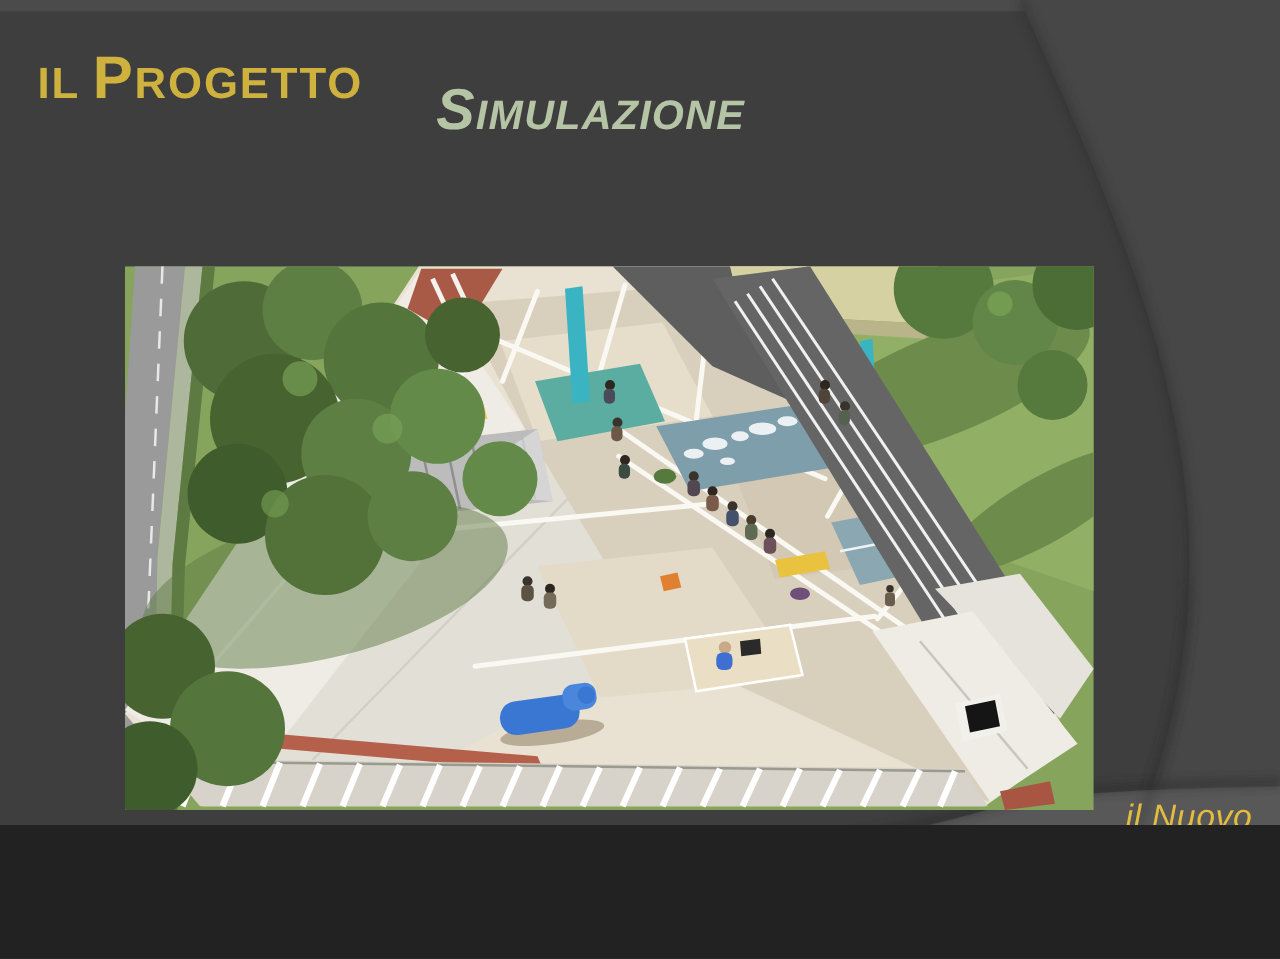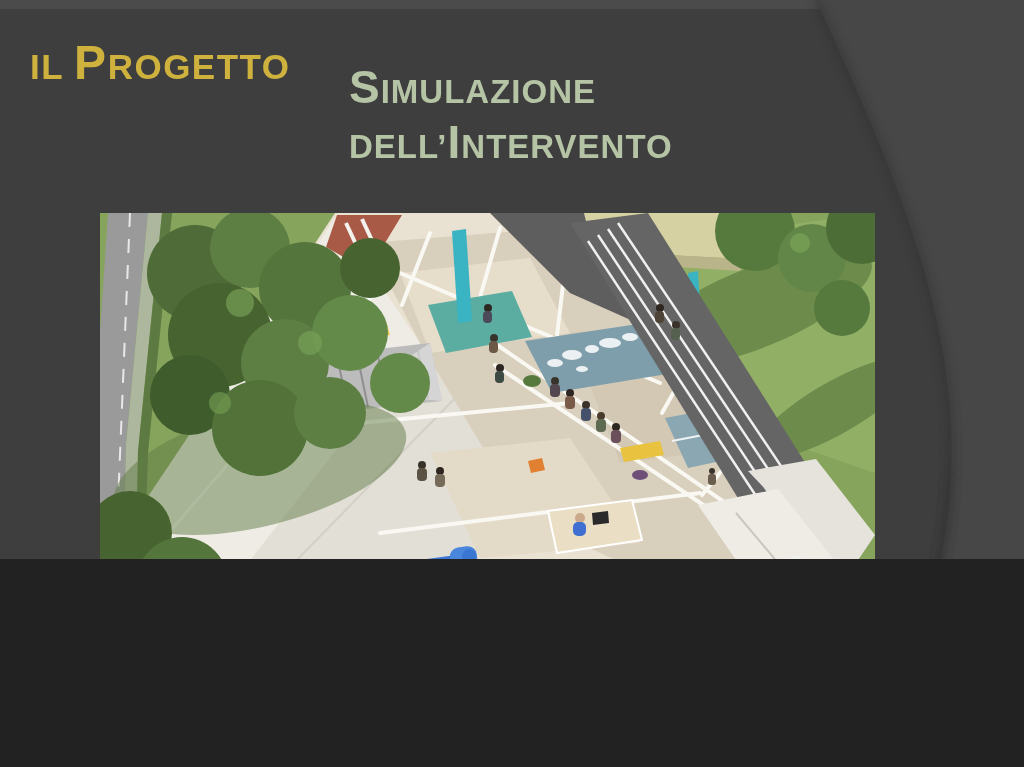--- a/index.html
+++ b/index.html
@@ -1,35 +1,35 @@
 <!DOCTYPE html>
 <html><head>
 <meta charset="utf-8">
 <style>
   html,body{margin:0;padding:0;background:#222;}
   .slide{
-    position:relative;width:1024px;height:559px;overflow:hidden;
+    position:relative;width:1024px;height:660px;overflow:hidden;
     background:#404040;font-family:"Liberation Sans",sans-serif;
     -webkit-font-smoothing:antialiased;
   }
   .bg-svg{position:absolute;left:0;top:0;width:1024px;height:767px;z-index:0;}
   
   .title{
     position:absolute;left:30px;top:18px;z-index:3;white-space:nowrap;
     color:#cfb23d;font-weight:bold;letter-spacing:1.5px;line-height:1;
   }
   .title .t-sm{font-size:35px;}
   .title .t-lg{font-size:48px;}
   .title .gap{display:inline-block;width:10px;}
   
   .subtitle{
     position:absolute;left:349px;top:64px;z-index:3;
     color:#b6c4a6;font-weight:bold;letter-spacing:1px;line-height:1;
   }
-  .subtitle .line{white-space:nowrap;margin-bottom:9px;}
+  .subtitle .line{white-space:nowrap;margin-bottom:9px;font-style:italic;}
   .subtitle .s-sm{font-size:33px;}
   .subtitle .s-lg{font-size:46px;}
   
   .render{
     position:absolute;left:100px;top:213px;width:775px;height:435px;
     margin:0;z-index:2;
   }
   .render svg{display:block;width:775px;height:435px;}
   
   .tagline{
@@ -65,23 +65,20 @@
     <path d="M869,767 C893,695 946,610 951,470" fill="none" stroke="#303030" stroke-width="5" opacity="0.4" filter="url(#soft)"></path>
   </svg>
 
   <h1 class="title">
     <span class="t-sm">IL</span><span class="gap"></span><span class="t-lg">P</span><span class="t-sm">ROGETTO</span>
   </h1>
 
   <div class="subtitle">
     <div class="line">
       <span class="s-lg">S</span><span class="s-sm">IMULAZIONE</span>
-    </div>
-    <div class="line">
-      <span class="s-sm">DELL’</span><span class="s-lg">I</span><span class="s-sm">NTERVENTO</span>
     </div>
   </div>
 
   <figure class="render" aria-label="Aerial cutaway 3D rendering of the planned clinic: the roof is removed to reveal consultation rooms, waiting areas with seated patients, a reception desk and a blue examination chair; the building is surrounded by lawn, trees, a street on the left and an access ramp on the right next to a neighbouring yellow building.">
     <svg viewBox="0 0 775 435">
       <defs>
         <clipPath id="ph">
             <rect width="775" height="435"></rect>
           </clipPath>
       </defs>
@@ -327,14 +324,15 @@
           <circle cx="742" cy="95" r="28" fill="#567a3e"></circle>
           <circle cx="140" cy="90" r="14" fill="#76a055" opacity="0.7"></circle>
           <circle cx="210" cy="130" r="12" fill="#76a055" opacity="0.7"></circle>
           <circle cx="120" cy="190" r="11" fill="#76a055" opacity="0.6"></circle>
           <circle cx="700" cy="30" r="10" fill="#7ba557" opacity="0.7"></circle>
         </g>
       </g>
     </svg>
   </figure>
 
+  <div class="tagline">il Nuovo</div>
 
 </div>
 
 </body></html>

